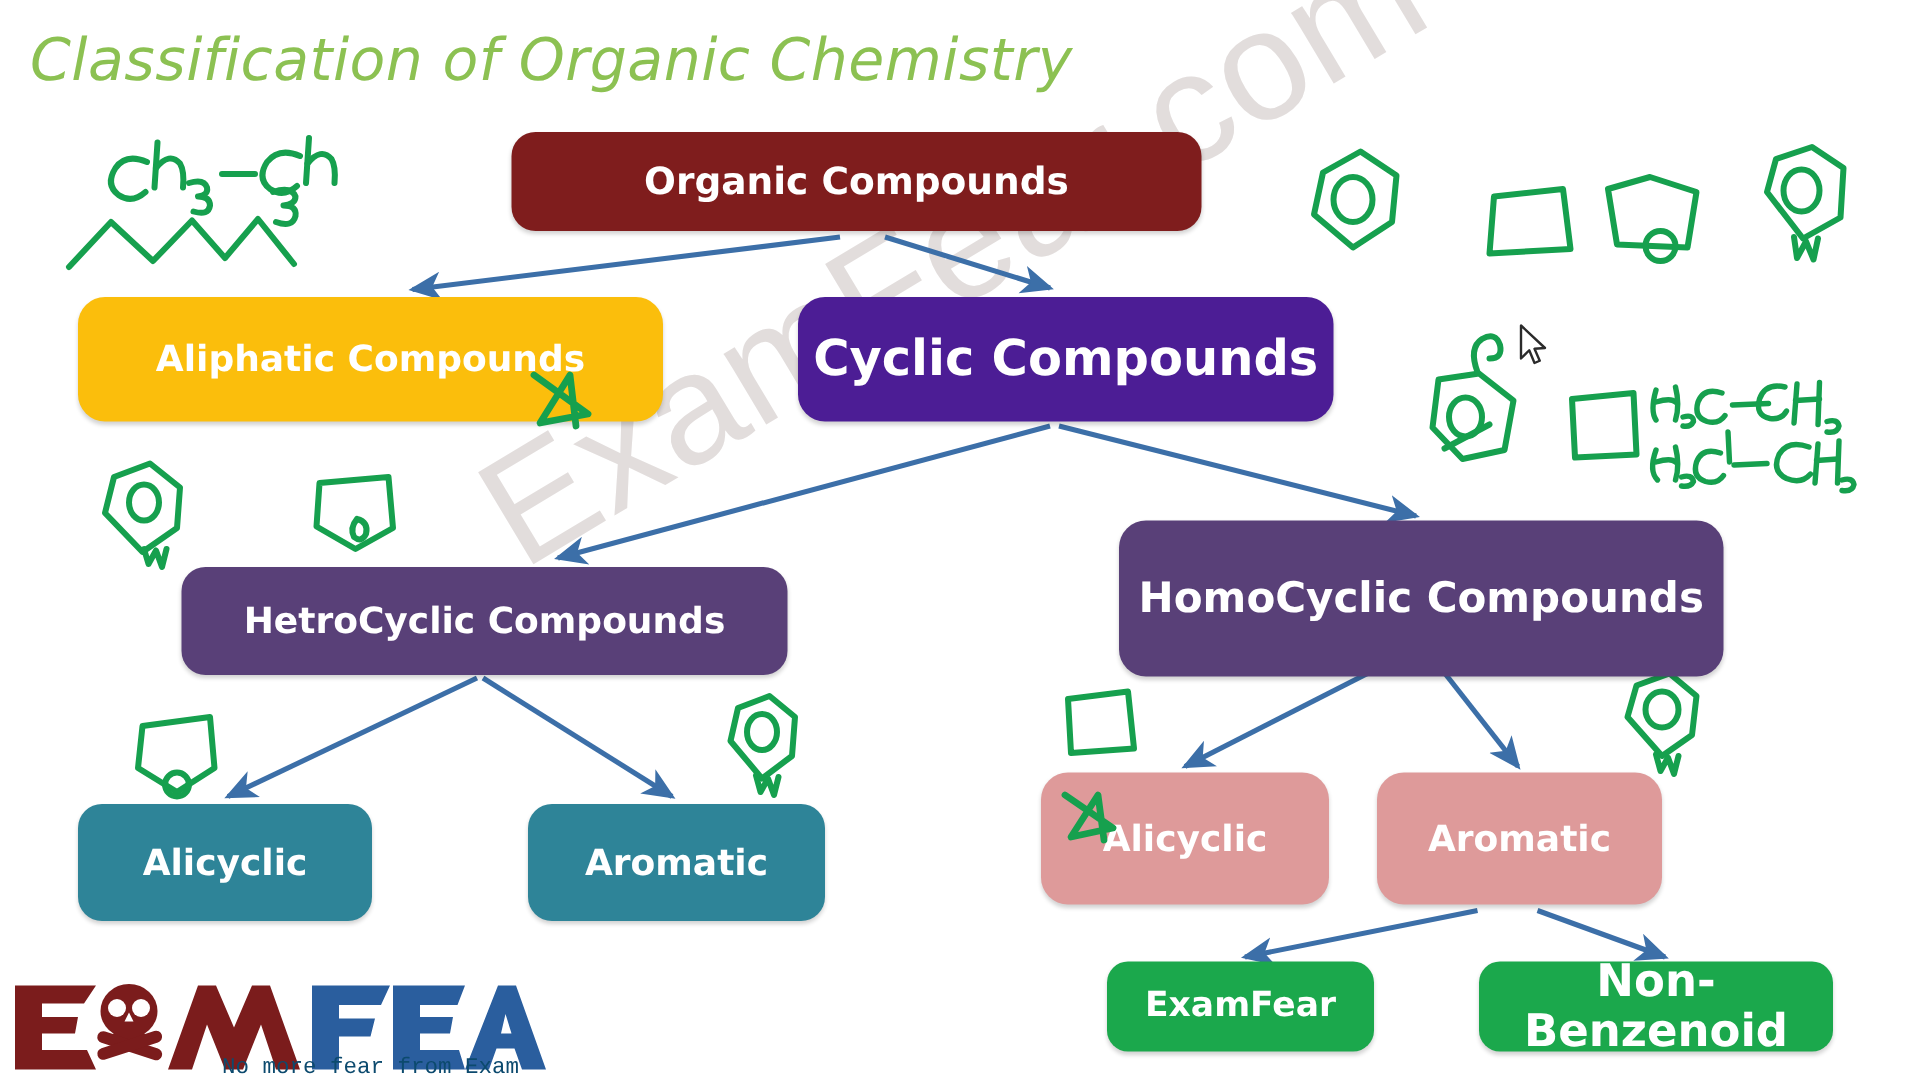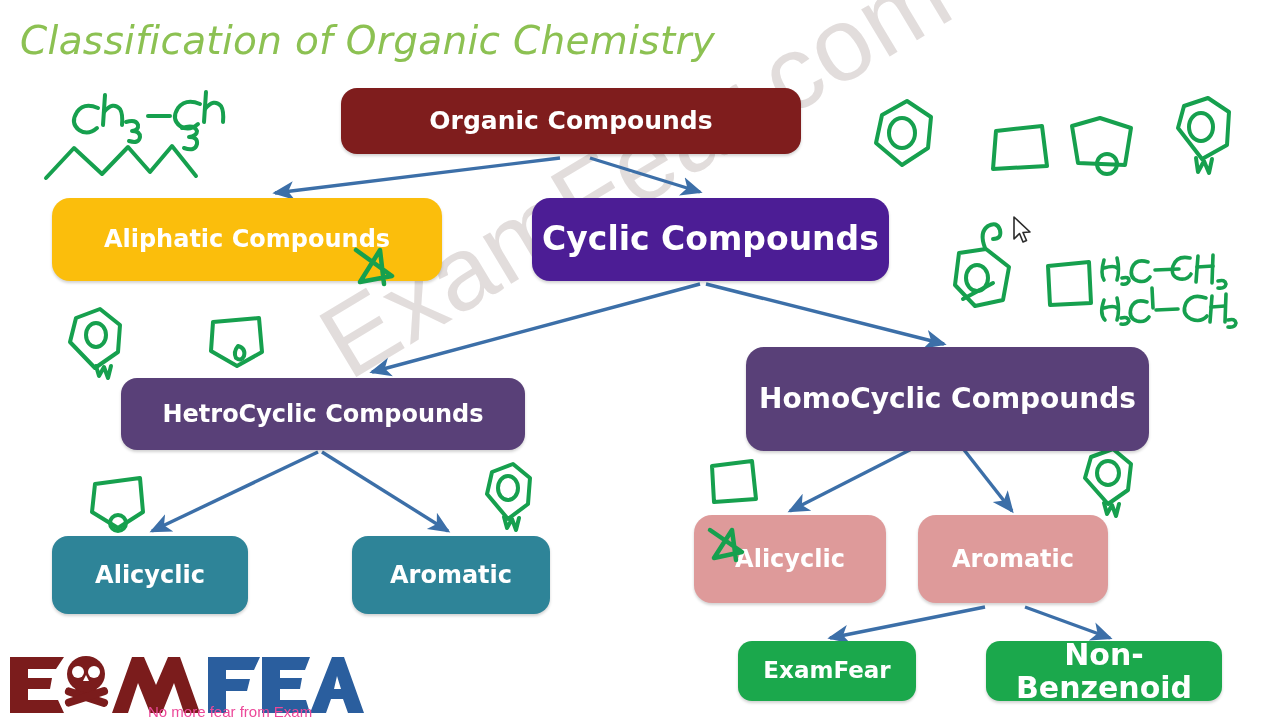--- a/index.html
+++ b/index.html
@@ -44,21 +44,21 @@
   .b-benz    {left:738px; top:641px; width:178px; height:60px; background:#1BA84C; font-size:23px; border-radius:14px;}
   .b-nonbenz {left:986px; top:641px; width:236px; height:60px; background:#1BA84C; font-size:30px; border-radius:14px;}
 
   
   .layer{position:absolute;left:0;top:0;width:1280px;height:720px;pointer-events:none;}
 
   
   .logo{position:absolute;left:4px;top:645px;width:360px;height:72px;}
   .logo-tag{
     position:absolute;left:148px;top:703px;
-    font-size:15px;color:#ec4899;font-family:Liberation Sans, sans-serif;
+    font-size:15px;color:#0c4a6e;font-family:Liberation Mono, monospace;
     white-space:nowrap;
   }
   
   .cursor{position:absolute;left:1012px;top:216px;width:22px;height:30px;}
 </style>
 </head>
 <body>
 
 <div id="stage">
 

